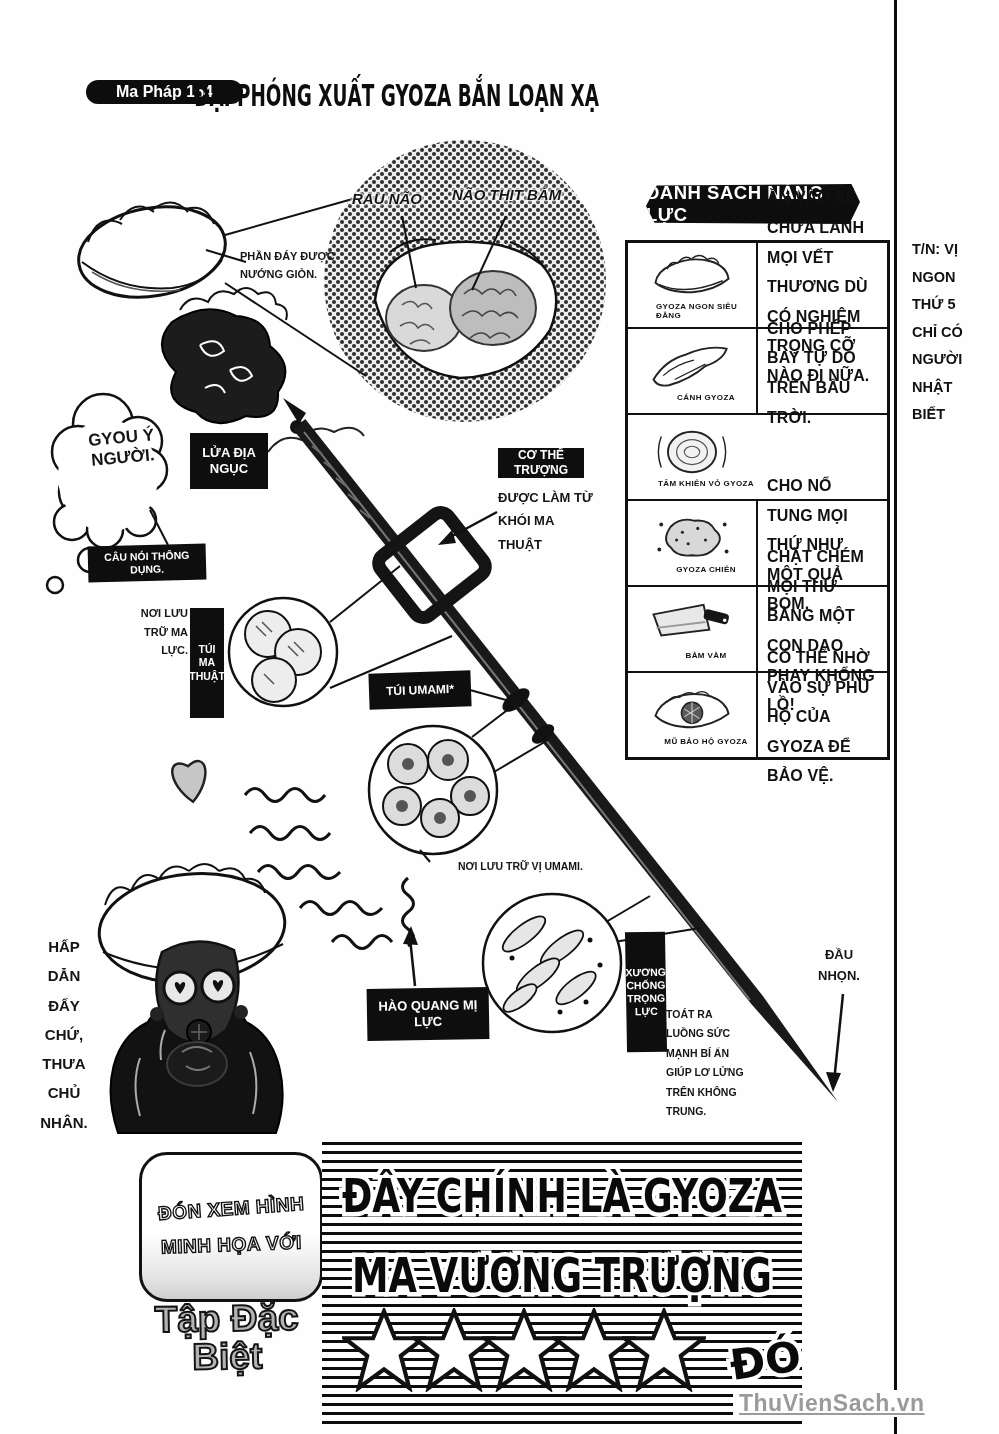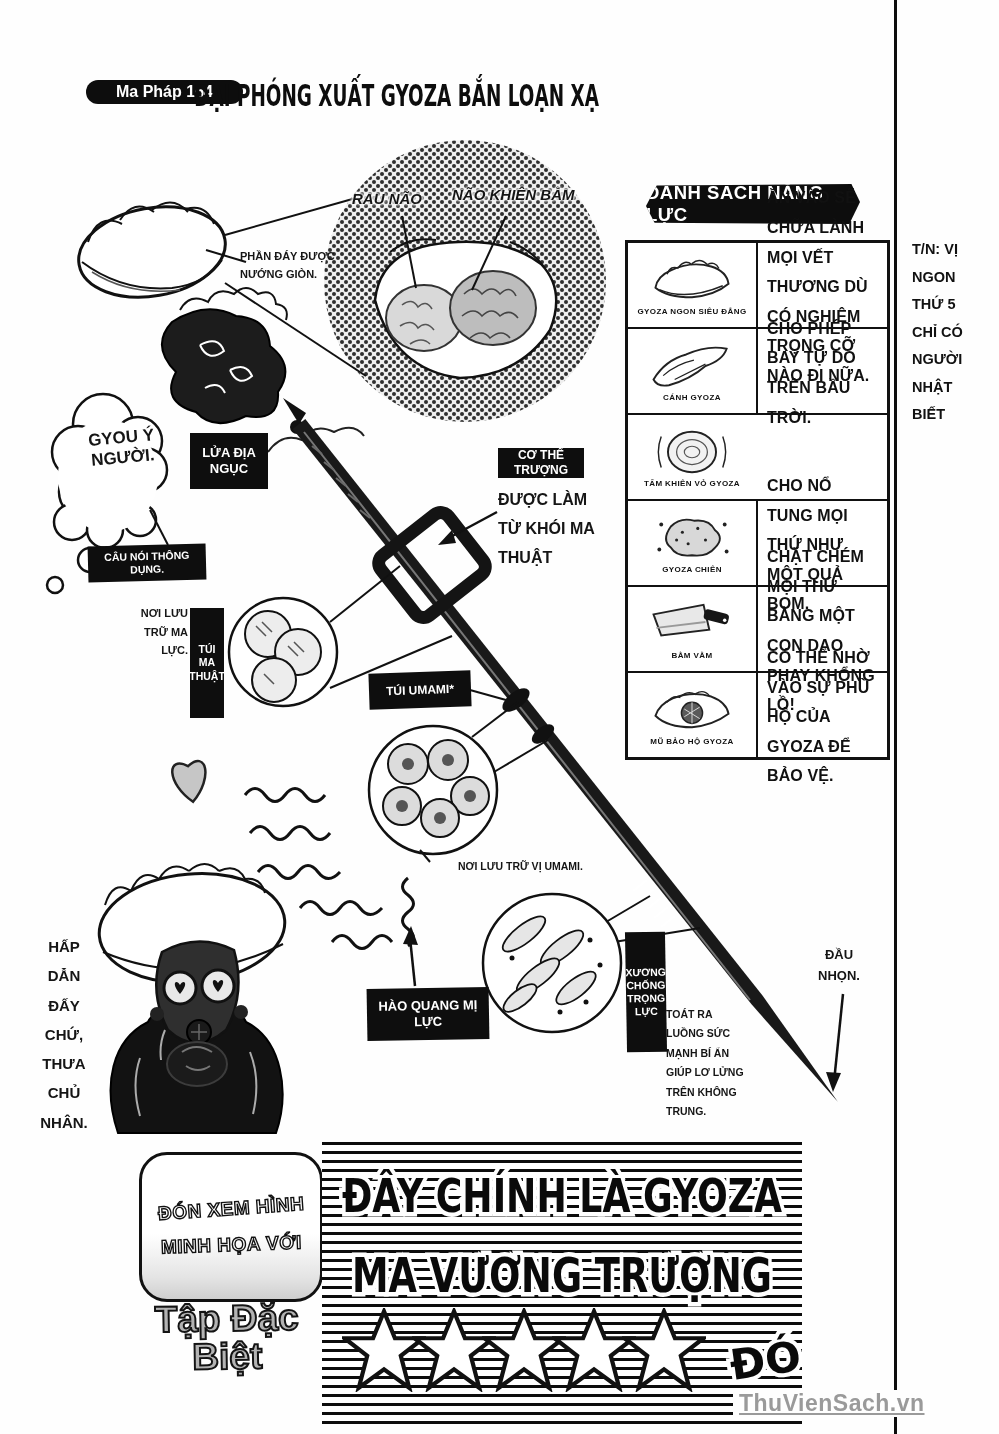--- a/index.html
+++ b/index.html
@@ -16,21 +16,21 @@
   .title{position:absolute;left:194px;top:72px;z-index:3;}
   .ability-head{position:absolute;left:646px;top:184px;width:214px;height:40px;z-index:3;
         background:#0d0d0d;color:#fff;font-weight:bold;font-size:18.5px;display:flex;align-items:center;
         justify-content:center;letter-spacing:.5px;
         clip-path:polygon(0 55%,5% 4%,96% 0,100% 45%,95% 100%,4% 97%);}
   .ability-table{position:absolute;left:625px;top:240px;width:265px;height:520px;z-index:3;
         border:3px solid #111;box-sizing:border-box;display:flex;flex-direction:column;background:#fff;}
   .ab-row{flex:1;display:flex;border-bottom:2px solid #111;min-height:0;}
   .ab-row:last-child{border-bottom:none;}
   .ab-icon-cell{width:128px;display:flex;flex-direction:column;align-items:center;justify-content:center;padding:2px 0;}
-  .ab-caption{font-size:8px;font-weight:bold;letter-spacing:.4px;margin-top:2px;text-align:center;}
+  .ab-caption{font-size:8px;font-weight:bold;letter-spacing:.4px;margin-top:2px;padding-left:28px;}
   .ab-desc{flex:1;border-left:2px solid #111;padding:8px 6px 4px 9px;font-size:16px;font-weight:bold;
            line-height:1.85;letter-spacing:.1px;display:flex;align-items:center;}
   .margin-line{position:absolute;left:894px;top:0;width:3px;height:1434px;background:#0c0c0c;z-index:3;}
   .margin-note{position:absolute;left:912px;top:236px;width:76px;z-index:3;font-size:14.5px;font-weight:bold;
            line-height:1.9;}
   .watermark{position:absolute;left:733px;top:1390px;z-index:4;font-size:23px;font-weight:bold;
            color:#9a9a9a;letter-spacing:.5px;background:#fefefe;padding:0 6px;text-decoration:underline;}
   .teaser{position:absolute;left:139px;top:1152px;width:184px;height:150px;z-index:3;
           border:3px solid #111;border-radius:28px;box-sizing:border-box;
           background:linear-gradient(180deg,#fff 55%,#e4e4e4 85%,#cfcfcf 100%);
@@ -225,42 +225,42 @@
       <path d="M182,1052 q14,-10 30,0 M186,1066 q12,8 24,0" fill="none" stroke="#777" stroke-width="2"></path>
     </g>
   </svg>
 
   <div class="badge">Ma Pháp 164</div>
   <svg class="title" width="420" height="46">
     <text x="0" y="34" font-family="DejaVu Sans, sans-serif" font-weight="bold" font-size="30" fill="#0d0d0d" textLength="405" lengthAdjust="spacingAndGlyphs">ĐẠI PHÓNG XUẤT GYOZA BẮN LOẠN XẠ</text>
   </svg>
 
   <div class="lbl halo" style="left:352px;top:190px;font-size:15px;font-style:italic;">RAU NÃO</div>
-  <div class="lbl halo" style="left:452px;top:186px;font-size:15px;font-style:italic;">NÃO KHIÊN BẰM</div>
+  <div class="lbl halo" style="left:452px;top:186px;font-size:15px;font-style:italic;">NÃO THỊT BẰM</div>
 
   <div class="lbl pre" style="left:240px;top:248px;font-size:11px;line-height:1.6;font-weight:bold;">PHẦN ĐÁY ĐƯỢC
 NƯỚNG GIÒN.</div>
 
   <div class="lbl pre" style="left:66px;top:428px;width:112px;font-size:17px;text-align:center;transform:rotate(-5deg);">GYOU Ý
 NGƯỜI.</div>
 
   <div class="blackbox pre" style="left:190px;top:433px;width:78px;height:56px;font-size:13px;">LỬA ĐỊA
 NGỤC</div>
 
   <div class="blackbox" style="left:88px;top:545px;width:118px;height:36px;font-size:10.5px;transform:rotate(-1.5deg);">CÂU NÓI THÔNG DỤNG.</div>
 
   <div class="lbl pre" style="left:130px;top:604px;width:58px;font-size:11px;text-align:right;line-height:1.7;">NƠI LƯU
 TRỮ MA
 LỰC.</div>
   <div class="blackbox pre" style="left:190px;top:608px;width:34px;height:110px;font-size:10.5px;">TÚI
 MA
 THUẬT</div>
 
   <div class="blackbox" style="left:498px;top:448px;width:86px;height:30px;font-size:12px;">CƠ THỂ TRƯỢNG</div>
-  <div class="lbl pre" style="left:498px;top:486px;width:110px;font-size:16px;line-height:1.8;">ĐƯỢC LÀM TỪ KHÓI MA
+  <div class="lbl pre" style="left:498px;top:486px;width:110px;font-size:13px;line-height:1.8;">ĐƯỢC LÀM TỪ KHÓI MA
 THUẬT</div>
 
   <div class="blackbox" style="left:369px;top:672px;width:102px;height:36px;font-size:12px;transform:rotate(-2deg);">TÚI UMAMI*</div>
 
   <div class="lbl" style="left:430px;top:860px;font-size:10.5px;padding-left:28px;">NƠI LƯU TRỮ VỊ UMAMI.</div>
 
   <div class="blackbox pre" style="left:367px;top:988px;width:122px;height:52px;font-size:13px;transform:rotate(-1deg);">HÀO QUANG MỊ
 LỰC</div>
 
   <div class="blackbox pre" style="left:626px;top:932px;width:40px;height:120px;font-size:10.5px;transform:rotate(-1deg);">XƯƠNG

